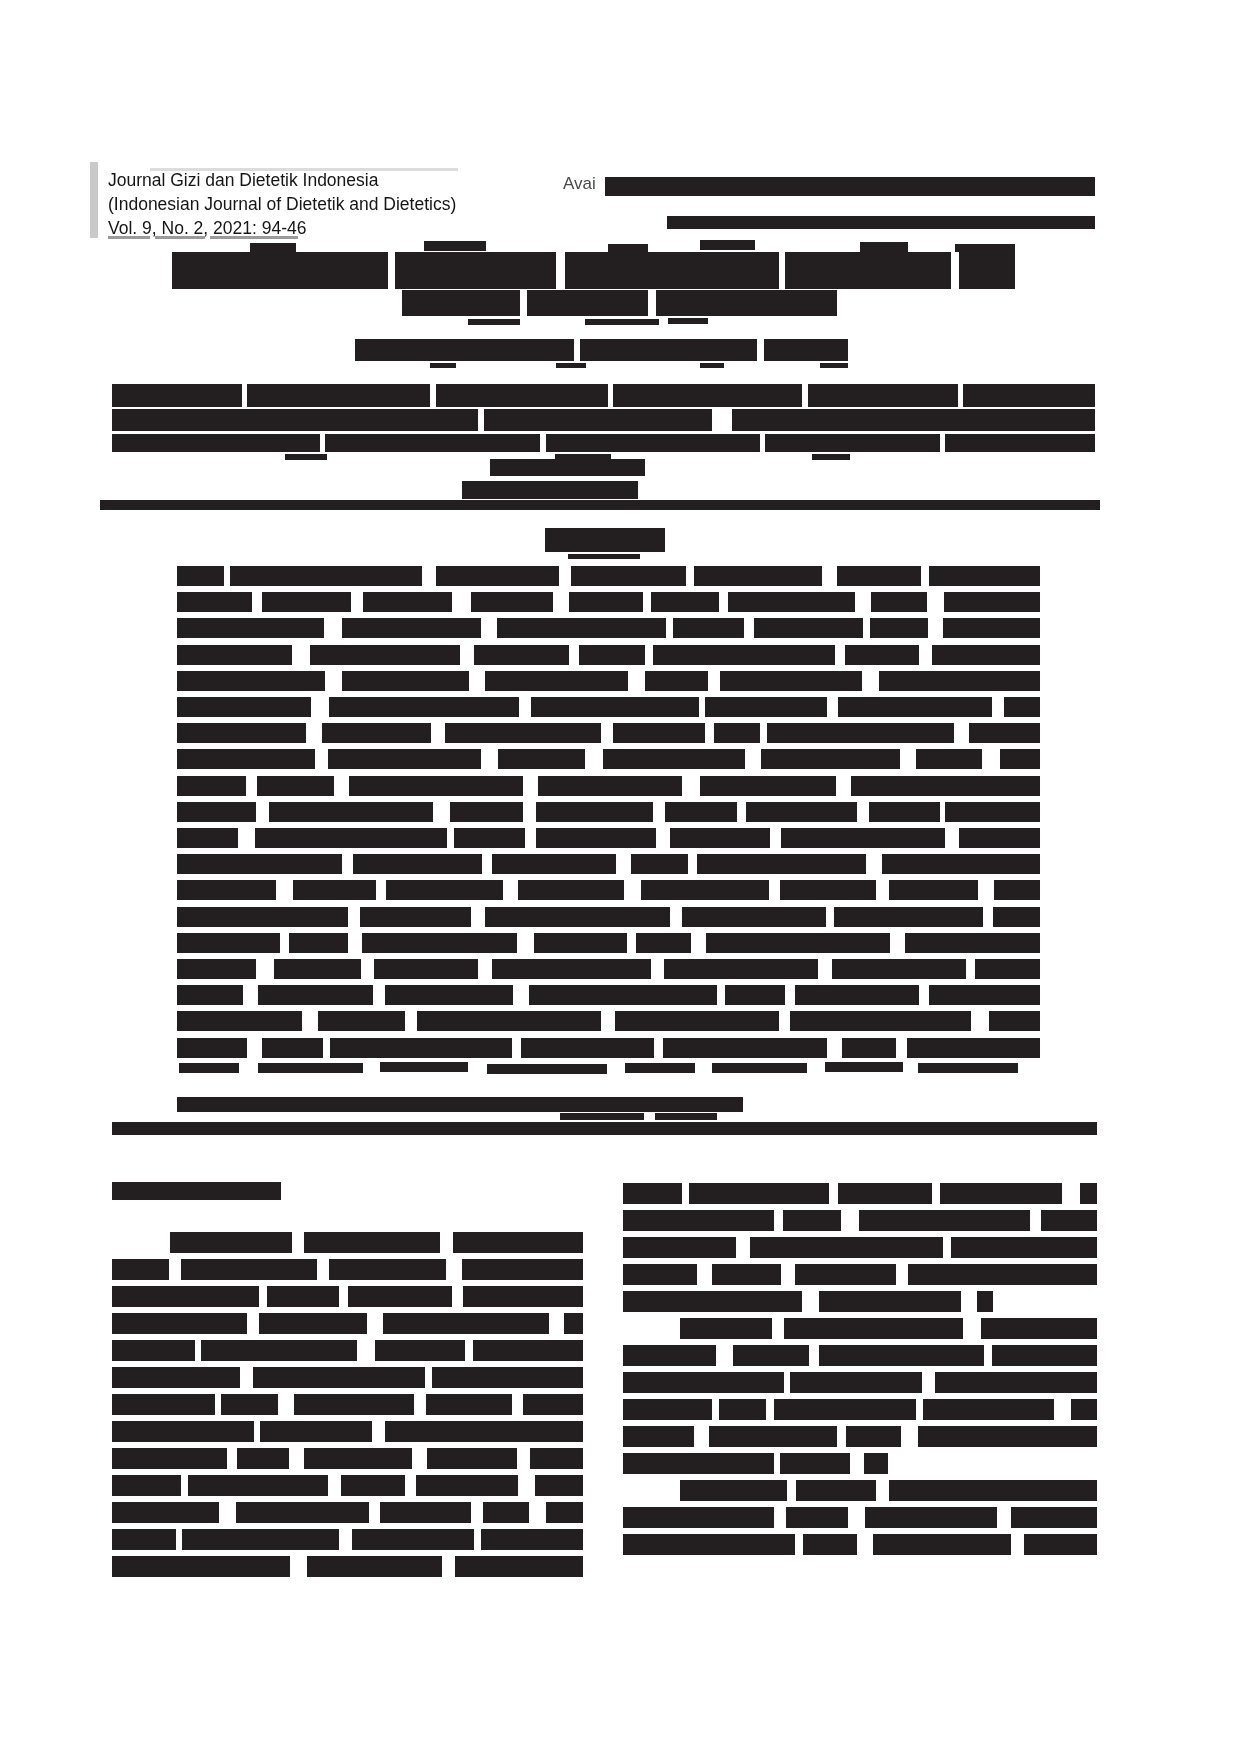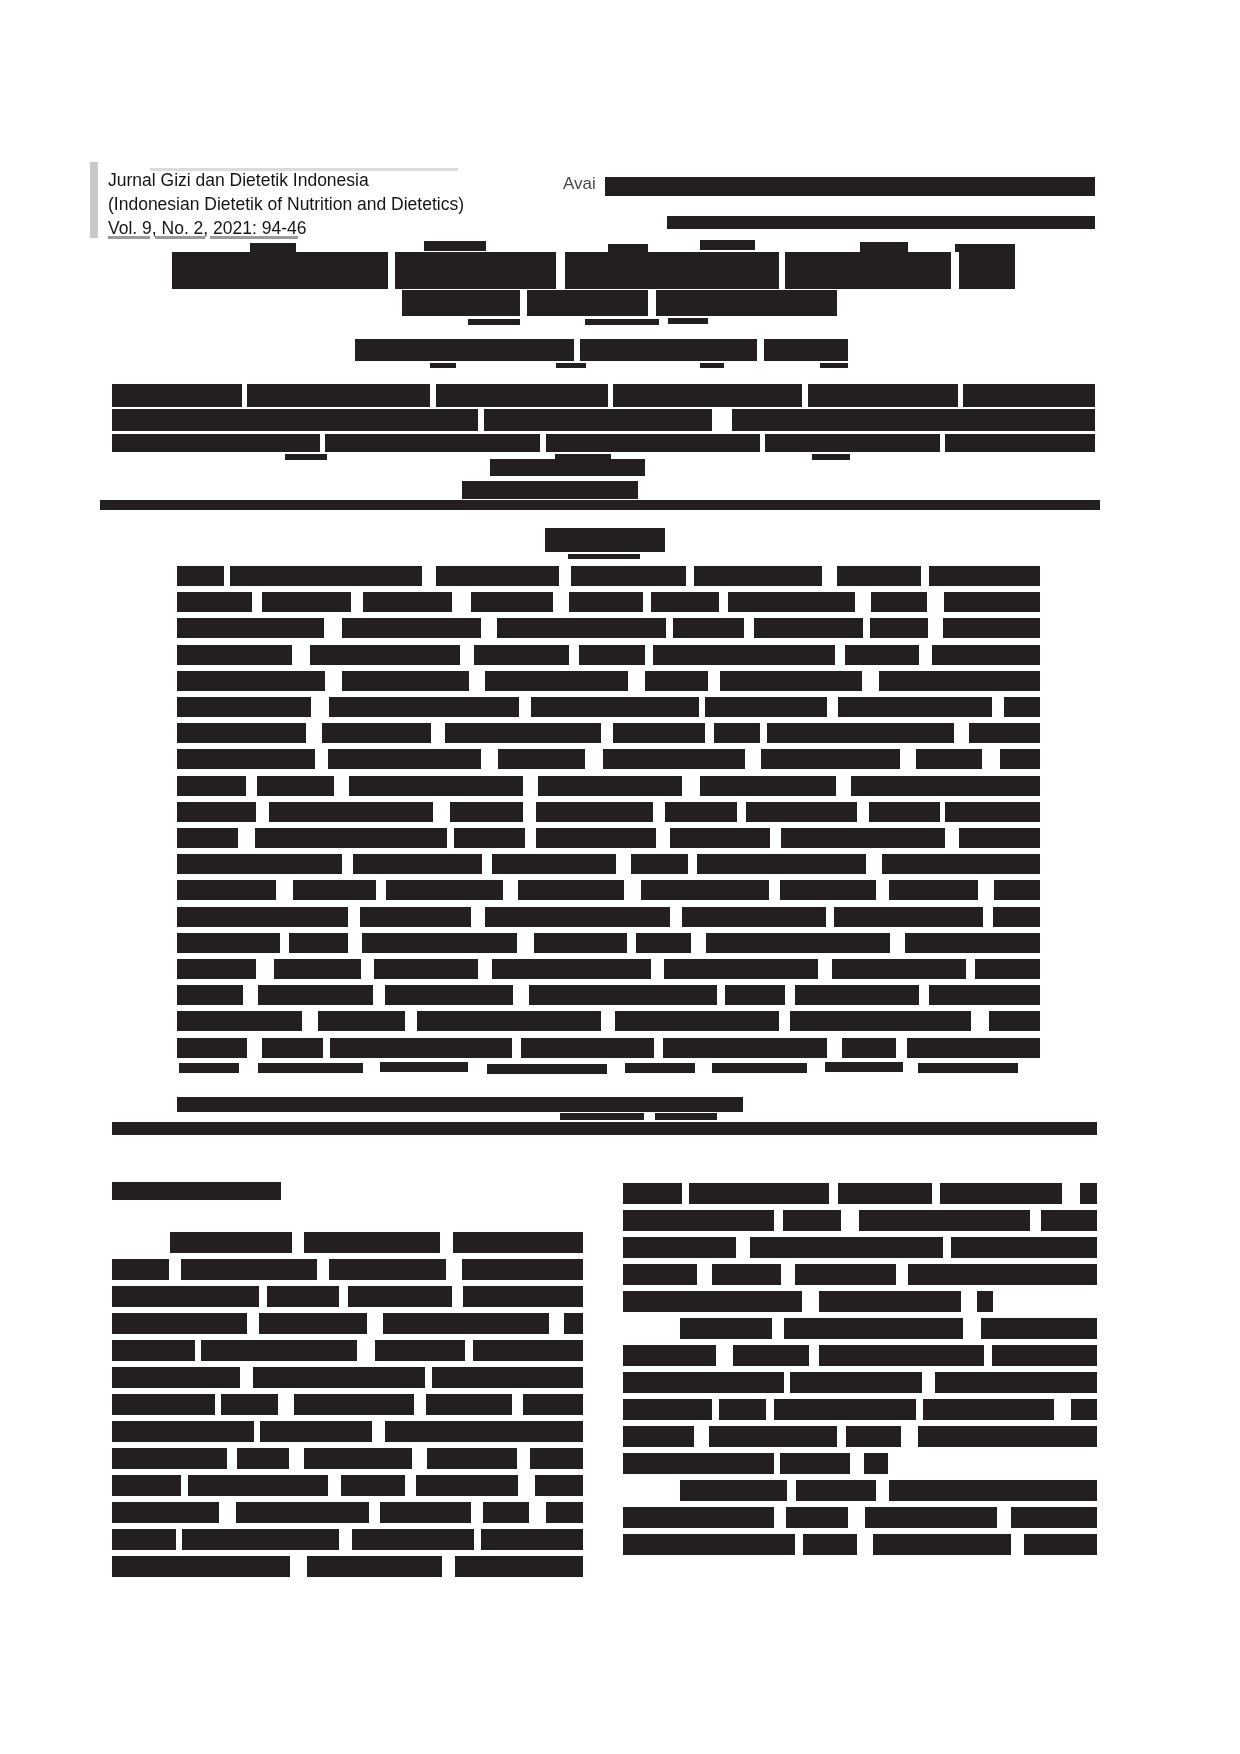--- a/index.html
+++ b/index.html
@@ -7,22 +7,22 @@
         font-family:"Liberation Sans",sans-serif;}
   .abs{position:absolute;}
   .jline{position:absolute;left:108px;color:#161616;font-size:17.5px;line-height:23px;white-space:nowrap;}
   .avail{position:absolute;left:563px;top:174px;color:#4b4b4b;font-size:17px;white-space:nowrap;}
 </style>
 </head>
 <body>
 
 <div class="page">
   <div>
-    <div class="jline" style="top:169px">Jurnal Gizi dan Dietetik Indonesia</div>
-    <div class="jline" style="top:193px">(Indonesian Dietetik of Nutrition and Dietetics)</div>
+    <div class="jline" style="top:169px">Journal Gizi dan Dietetik Indonesia</div>
+    <div class="jline" style="top:193px">(Indonesian Journal of Dietetik and Dietetics)</div>
     <div class="jline" style="top:217px">Vol. 9, No. 2, 2021: 94-46</div>
   </div>
   <span class="avail">Avai</span>
   <div id="redaction-layer">
       <div class="abs" style="left: 90px; top: 162px; width: 8px; height: 76px; background: rgb(201, 201, 201);"></div>
       <div class="abs" style="left: 150px; top: 168px; width: 308px; height: 3px; background: rgb(220, 220, 220);"></div>
       <div class="abs" style="left: 108px; top: 236px; width: 42px; height: 3px; background: rgb(154, 154, 154);"></div>
       <div class="abs" style="left: 155px; top: 236px; width: 50px; height: 3px; background: rgb(154, 154, 154);"></div>
       <div class="abs" style="left: 210px; top: 236px; width: 88px; height: 3px; background: rgb(154, 154, 154);"></div>
       <div class="abs" style="left: 605px; top: 177px; width: 490px; height: 19px; background: rgb(35, 31, 32);"></div>

